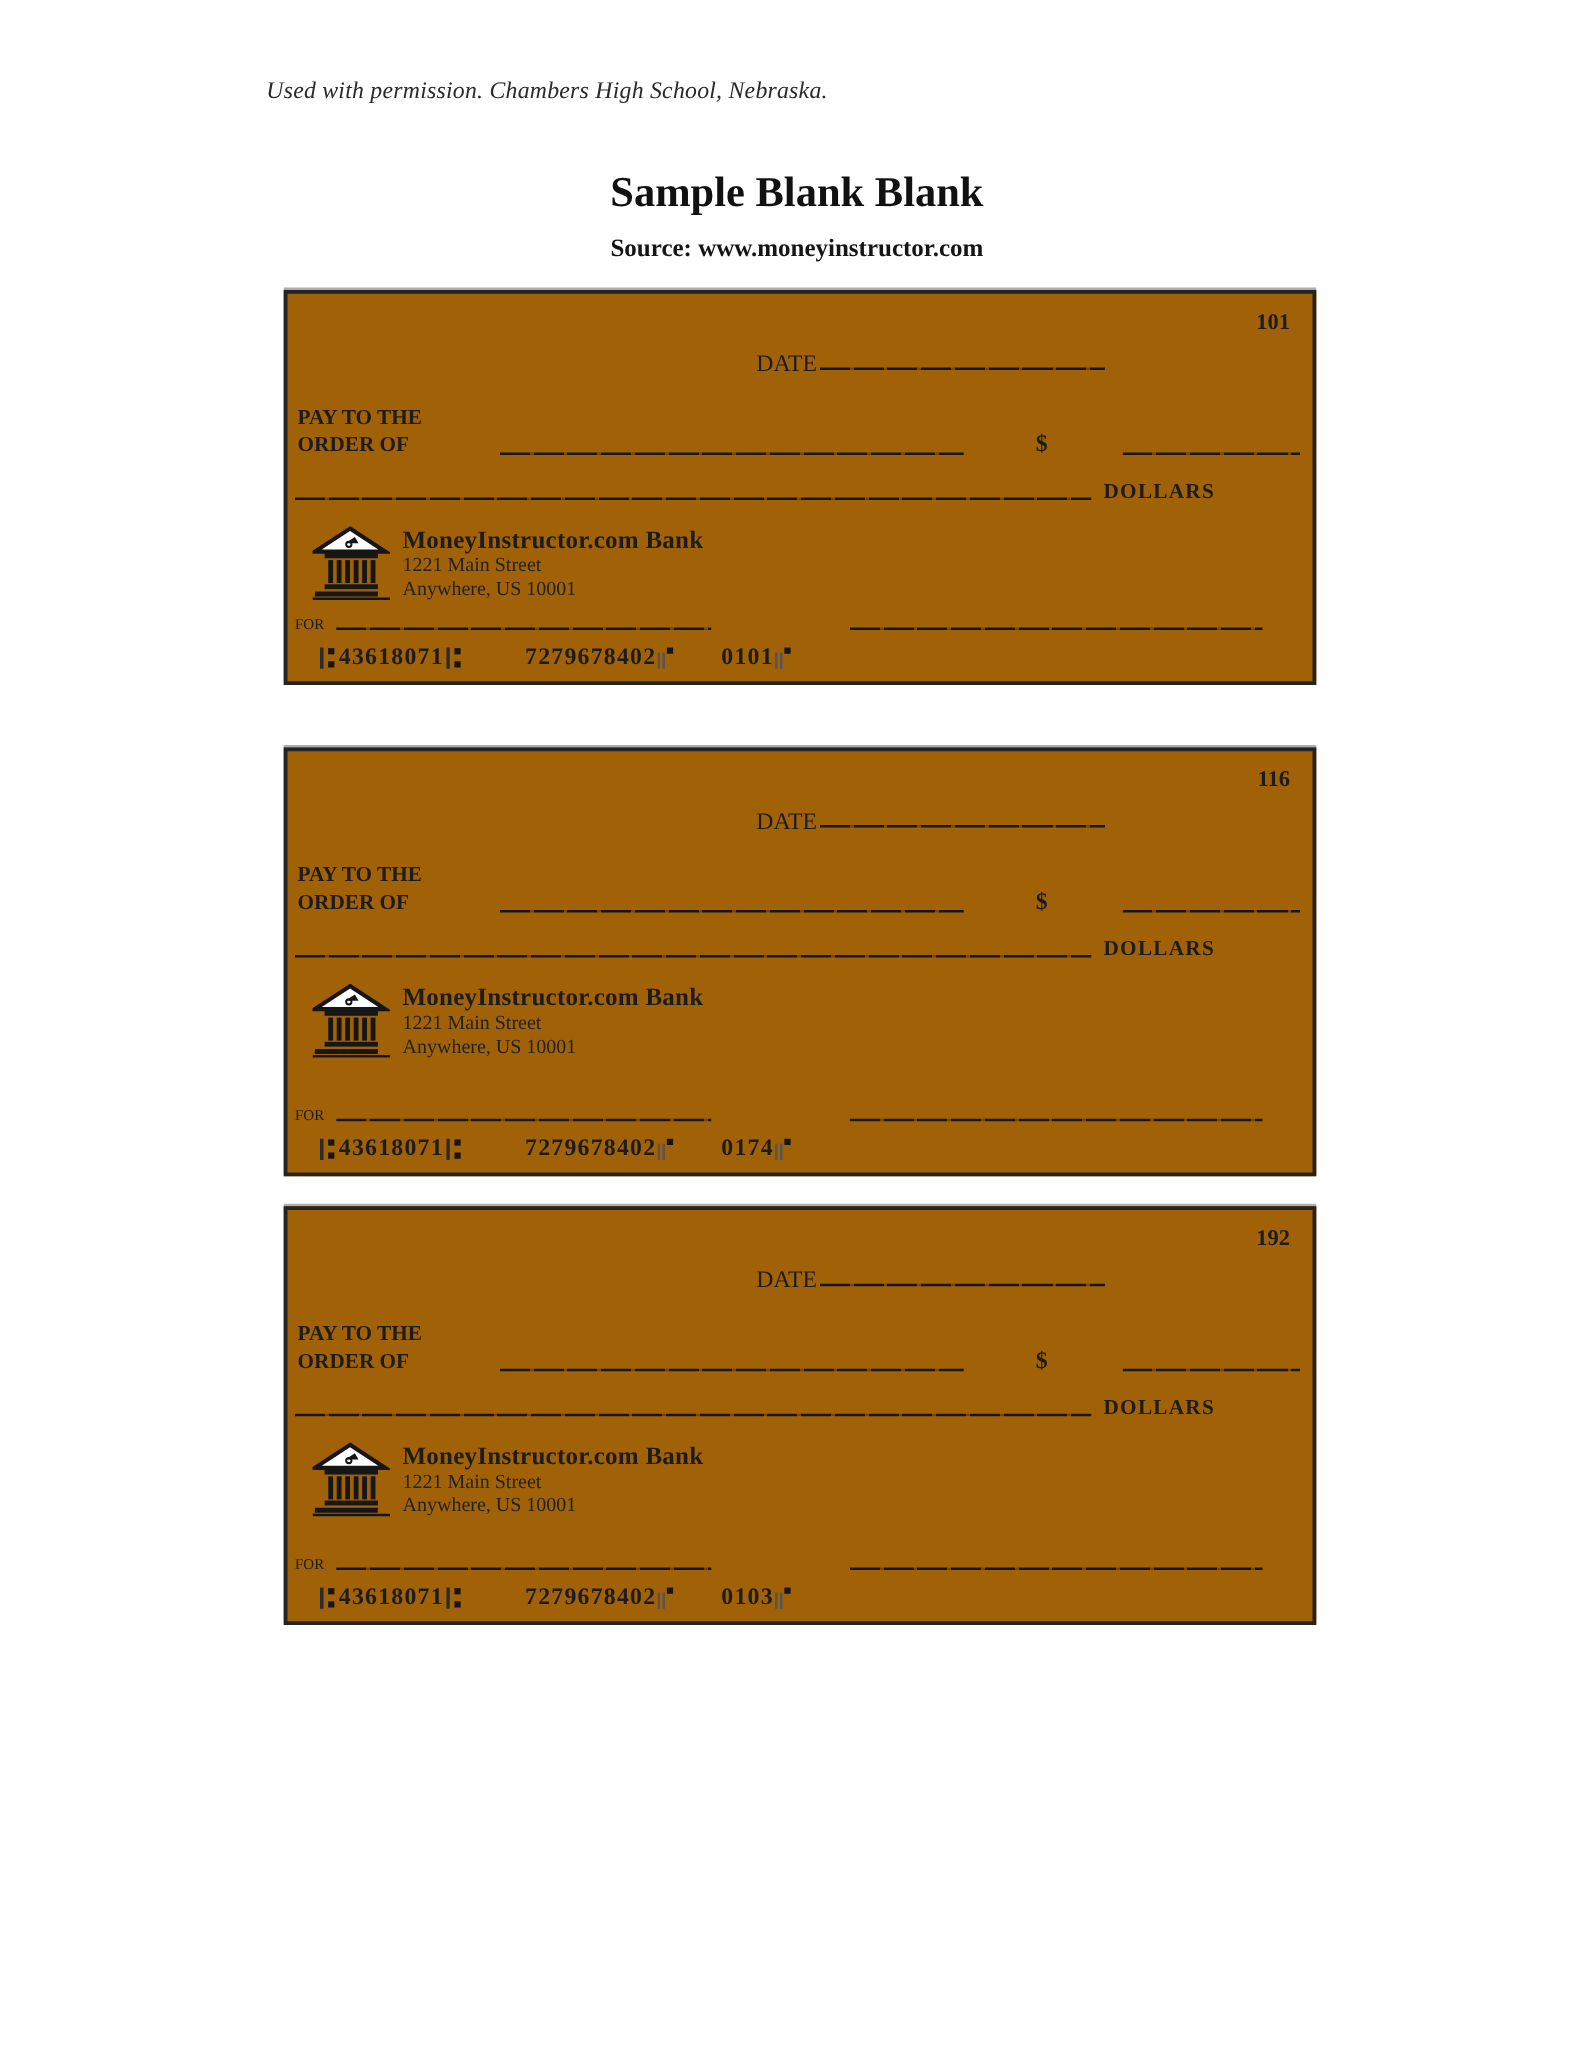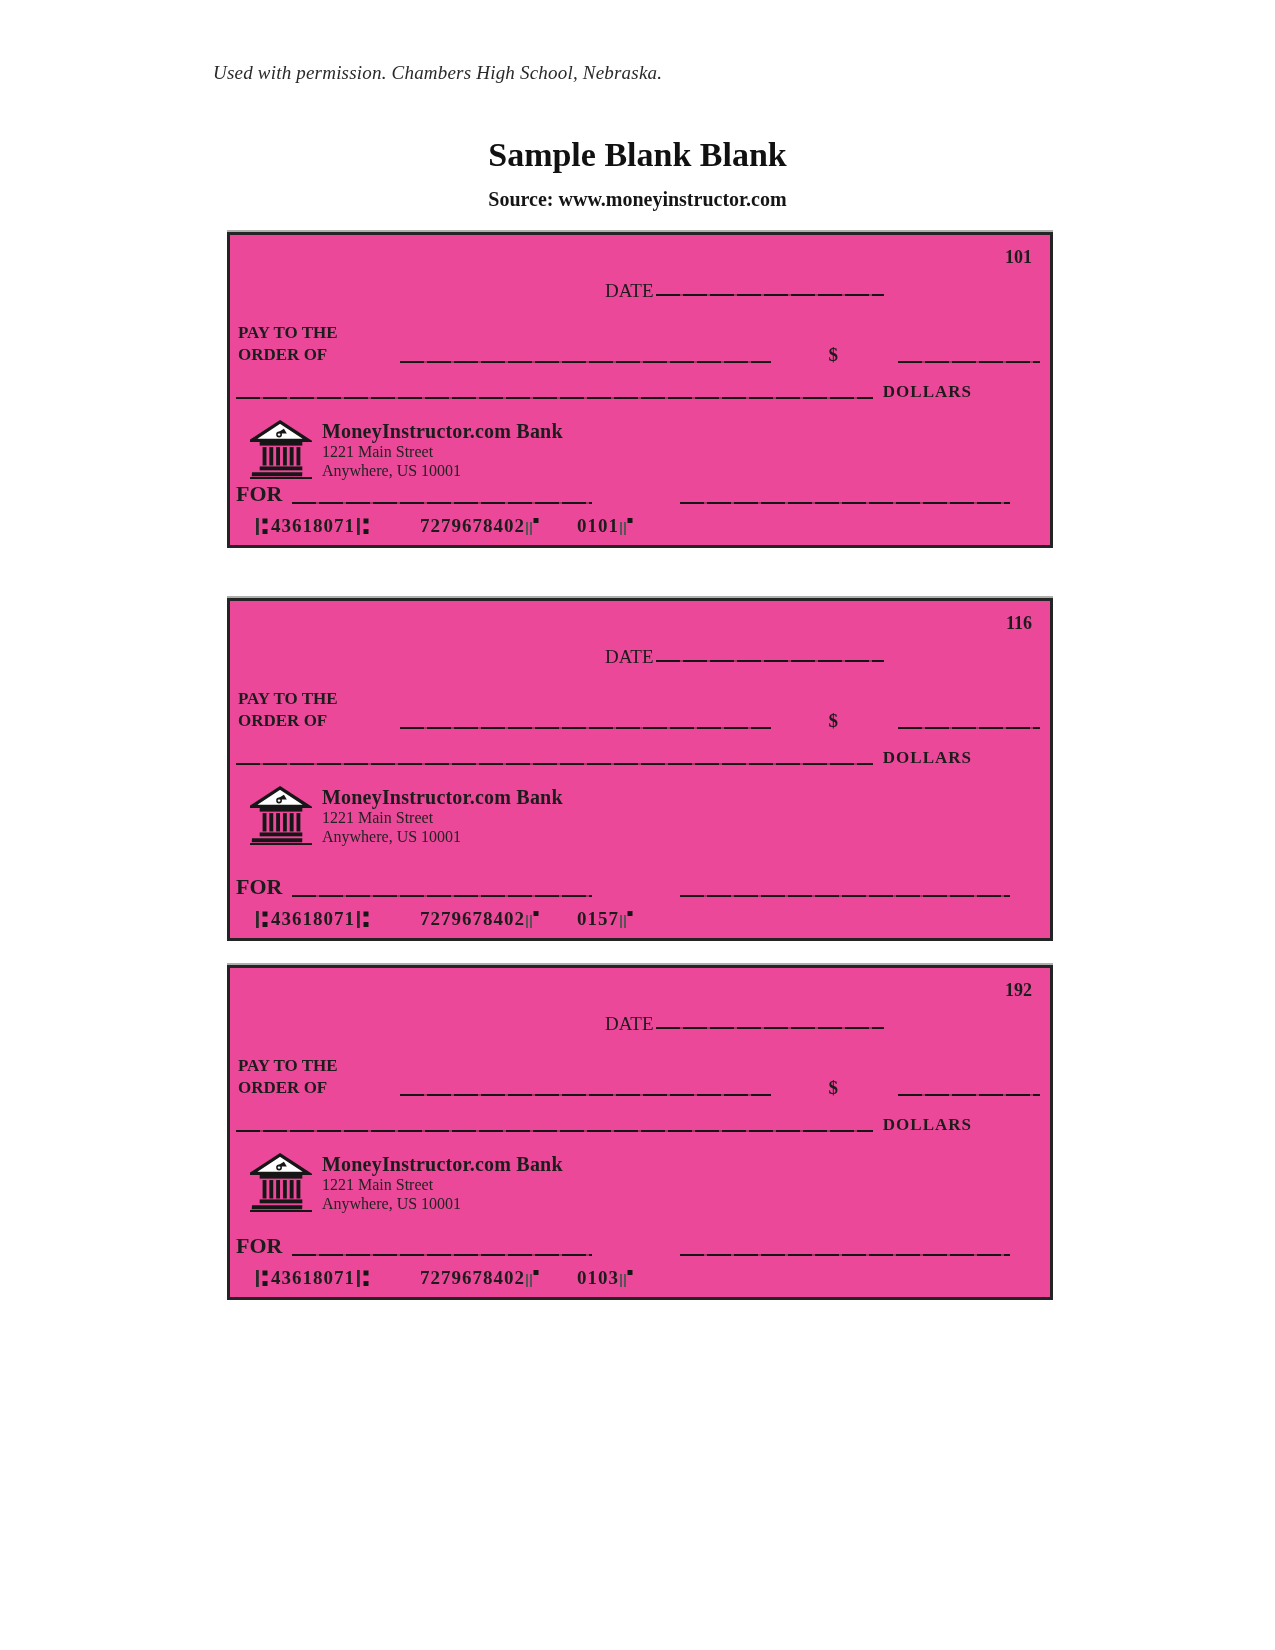--- a/index.html
+++ b/index.html
@@ -23,21 +23,21 @@
   .source {
     position: absolute; left: 0; right: 0; top: 188px;
     text-align: center; font-size: 20px; font-weight: bold; color: #151515;
   }
   .checks {
     position: absolute; left: 227px; top: 232px; width: 826px;
   }
   .check {
     border: 3px solid #242424;
     box-shadow: 0 -2px 0 rgba(130,130,130,.65);
-    background: #ec4899;
+    background: #a16207;
     display: flex; flex-direction: column;
     padding: 0 0 8px 0;
     position: relative;
   }
   .check-0 { height: 316px; }
   .check-1 { height: 343px; margin-top: 50px; }
   .check-2 { height: 335px; margin-top: 24px; }
 
   .row-number {
     text-align: right;
@@ -86,21 +86,21 @@
   }
   .bank-logo { flex: 0 0 auto; width: 62px; height: 62px; margin-right: 10px; }
   .bank-text { padding-top: 2px; }
   .bank-name { font-size: 20px; font-weight: bold; letter-spacing: .2px; }
   .bank-addr { font-size: 16px; line-height: 1.18; color: #222; }
 
   .bottom-block { margin-top: auto; }
   .row-for {
     display: flex; align-items: flex-end;
     margin: 0 40px 0 6px;
-    font-weight: bold; font-size: 22px;
+    font-weight: normal; font-size: 12px;
   }
   .for-line { flex: 0 0 300px; margin: 0 0 2px 10px; }
   .for-spacer { flex: 1 1 auto; }
   .sig-line { flex: 0 0 330px; margin: 0 0 2px 0; }
 
   .row-micr {
     display: flex; align-items: center;
     margin: 8px 0 0 26px;
     font-size: 19px; font-weight: bold; letter-spacing: 1px;
     white-space: nowrap;
@@ -281,21 +281,21 @@
             </svg>
         </span>
         <span class="micr-account">7279678402</span>
         <span class="micr-sym after">
           <svg viewBox="0 0 13 19">
               <rect x="0" y="5" width="2" height="13" fill="#555555"></rect>
               <rect x="4" y="5" width="2" height="13" fill="#555555"></rect>
               <rect x="7.5" y="1" width="5" height="5" fill="#161616"></rect>
             </svg>
         </span>
-        <span class="micr-number">0157</span>
+        <span class="micr-number">0174</span>
         <span class="micr-sym after">
           <svg viewBox="0 0 13 19">
               <rect x="0" y="5" width="2" height="13" fill="#555555"></rect>
               <rect x="4" y="5" width="2" height="13" fill="#555555"></rect>
               <rect x="7.5" y="1" width="5" height="5" fill="#161616"></rect>
             </svg>
         </span>
       </div>
     </div>
   </div>

